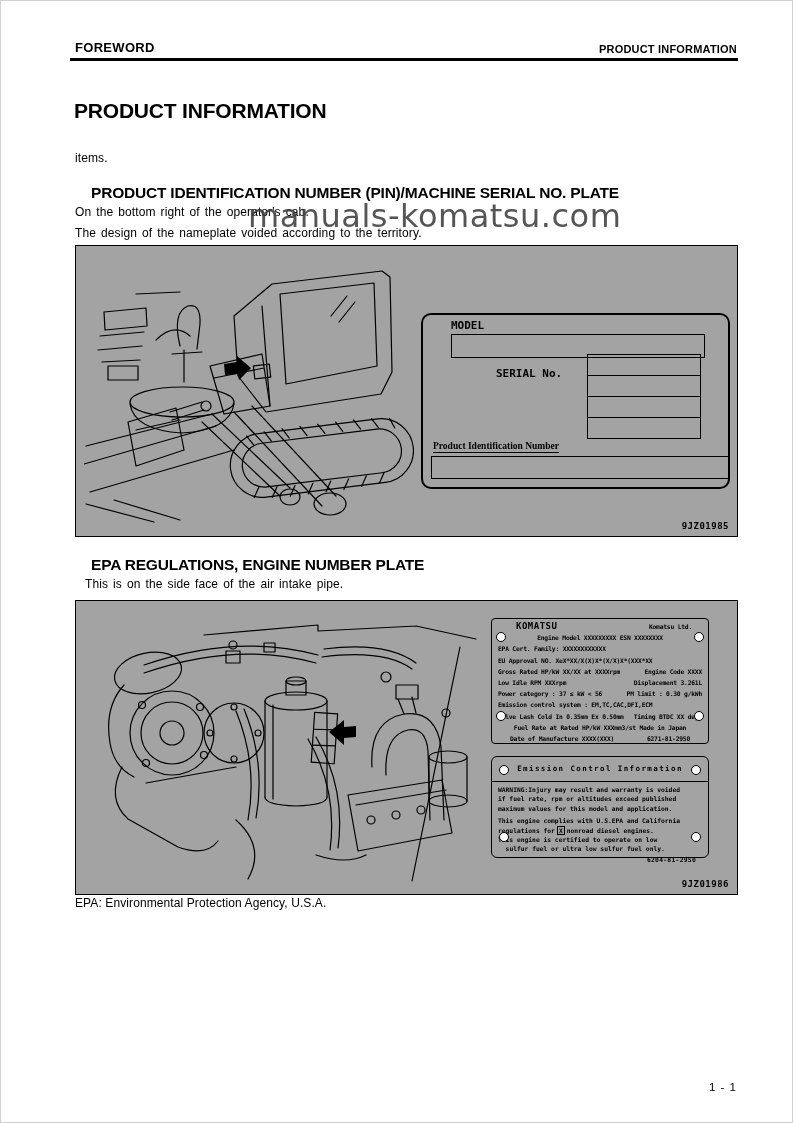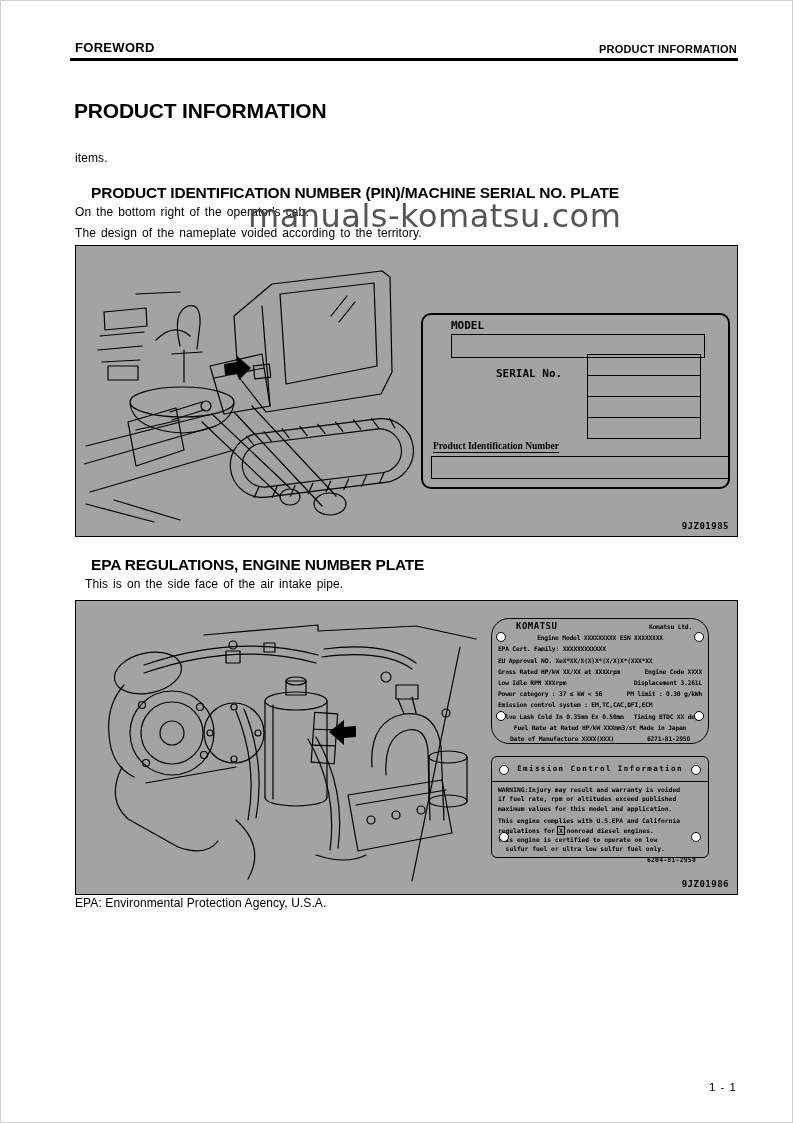--- a/index.html
+++ b/index.html
@@ -38,21 +38,21 @@
   .pp-model-box    { position:absolute; left:28px; top:19px; width:252px; height:22px; border:1px solid #000; }
   .pp-serial-label { position:absolute; left:73px; top:44px; font-size:11px; font-weight:bold;margin-top:8px; }
   .pp-serial-boxes { position:absolute; left:164px; top:40px; width:114px; }
   .pp-serial-boxes div { height:20px; border:1px solid #000; margin-top:-1px; }
   .pp-pin-label { position:absolute; left:10px; top:126px; font-size:9.5px; font-weight:bold; border-bottom:1px solid #000; padding-bottom:1px;font-family:Liberation Serif, serif; }
   .pp-pin-box   { position:absolute; left:8px; top:141px; width:296px; height:21px; border:1px solid #000; }
 
   
   .eplate {
     position:absolute; left:415px; top:17px; width:218px; height:126px;
-    border:1.5px solid #000; border-radius:18px;
+    border:1.5px solid #000; border-radius:4px;
     font-family:"DejaVu Sans Mono", monospace; font-size:6.3px; font-weight:bold;
     line-height:11.2px; letter-spacing:-.2px; padding:2px 6px; box-sizing:border-box;
   }
   .ep-row  { white-space:nowrap; }
   .ep-split{ display:flex; justify-content:space-between; }
   .ep-center { text-align:center; }
   .ep-head { display:flex; justify-content:space-between; align-items:center; padding:0 10px 0 18px; }
   .ep-brand { font-size:9px; letter-spacing:.5px; }
   .hole { position:absolute; width:8px; height:8px; border:1px solid #000; border-radius:50%; background:#fff; }
   .eplate .hole.tl { left:4px;  top:13px; }

